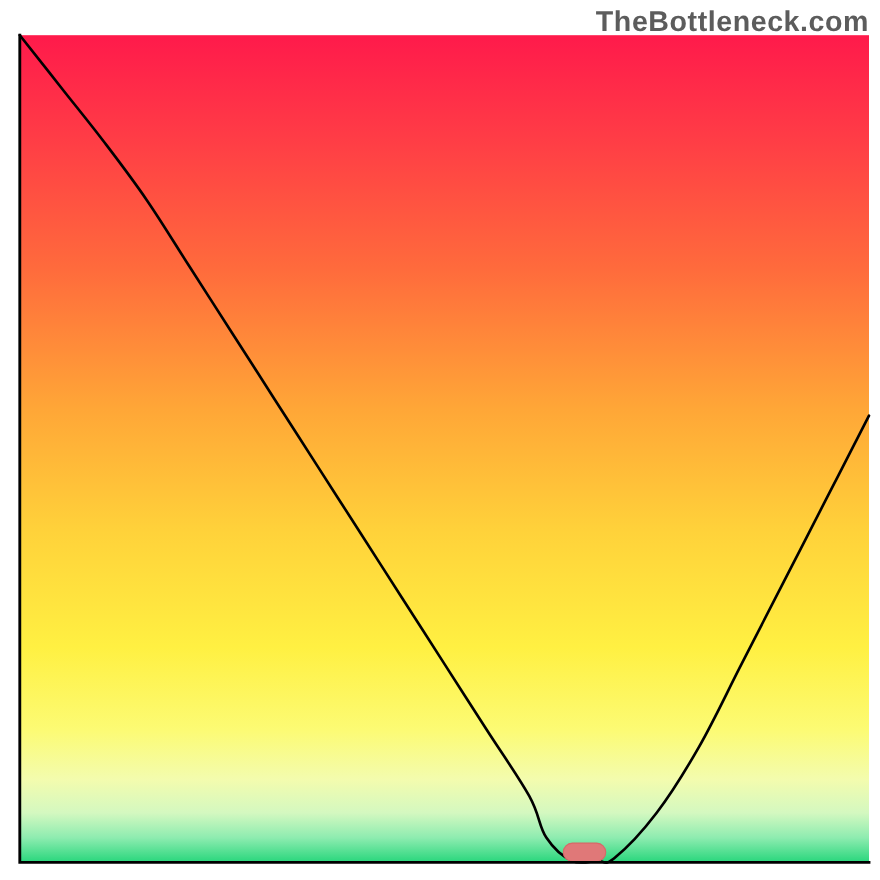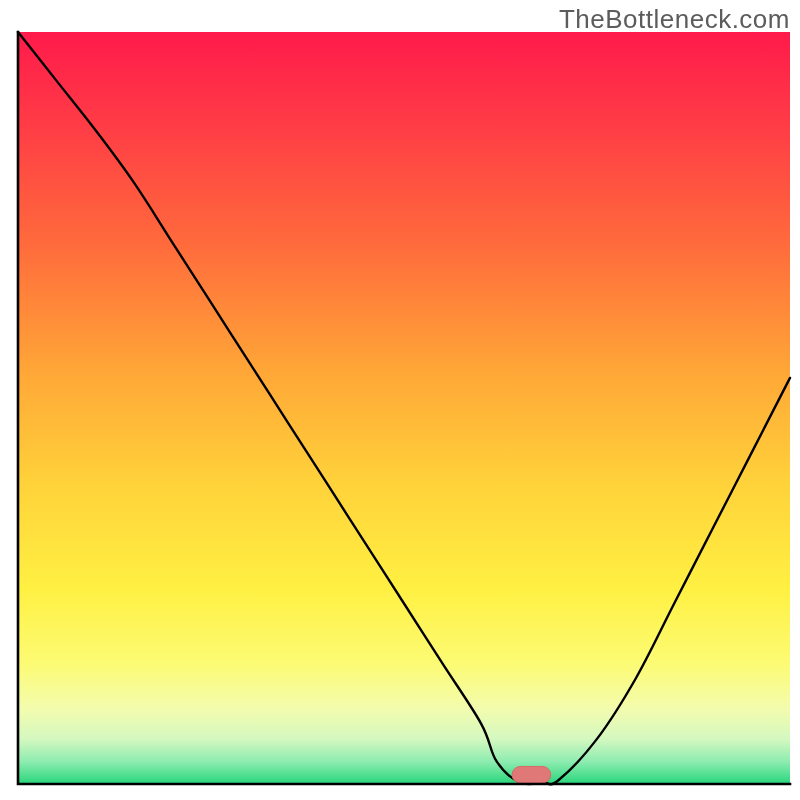--- a/index.html
+++ b/index.html
@@ -15,21 +15,21 @@
     position: relative;
     width: 800px;
     height: 800px;
   }
   .watermark {
     position: absolute;
     top: 4px;
     right: 10px;
     color: #5c5c5c;
     font-size: 26px;
-    font-weight: 400;
+    font-weight: 700;
     letter-spacing: 0.5px;
     user-select: none;
   }
   svg {
     position: absolute;
     left: 0;
     top: 0;
   }
 </style>
 </head>

